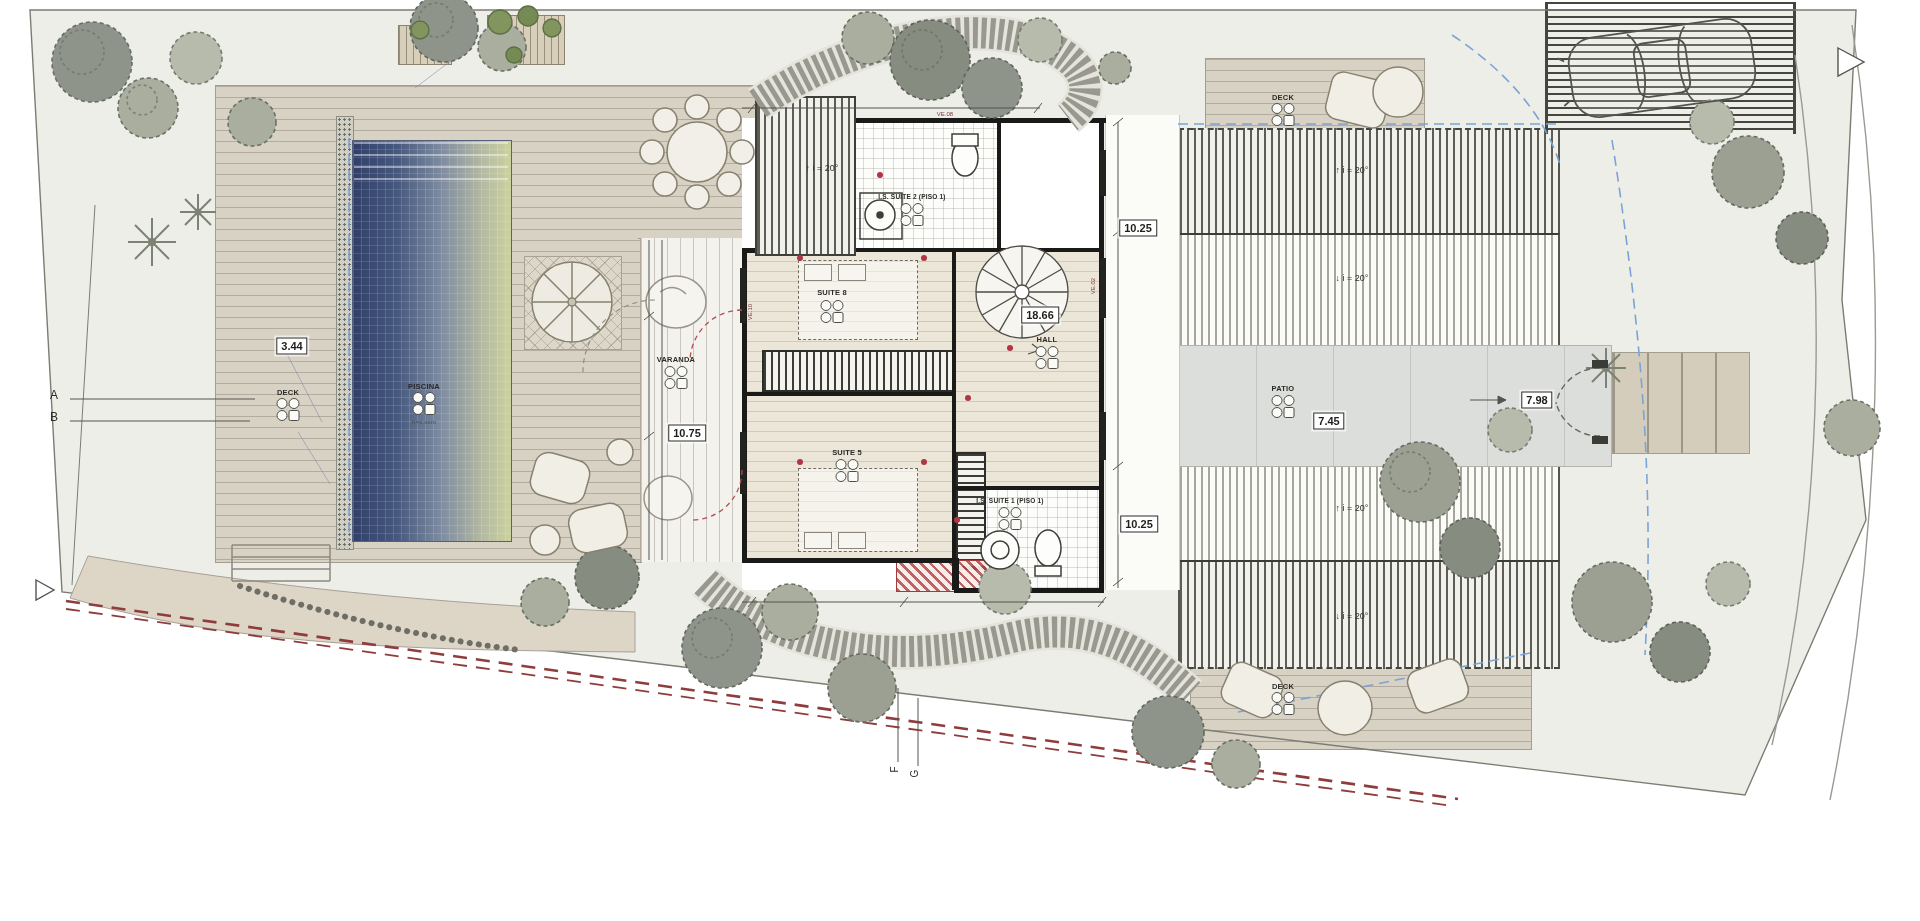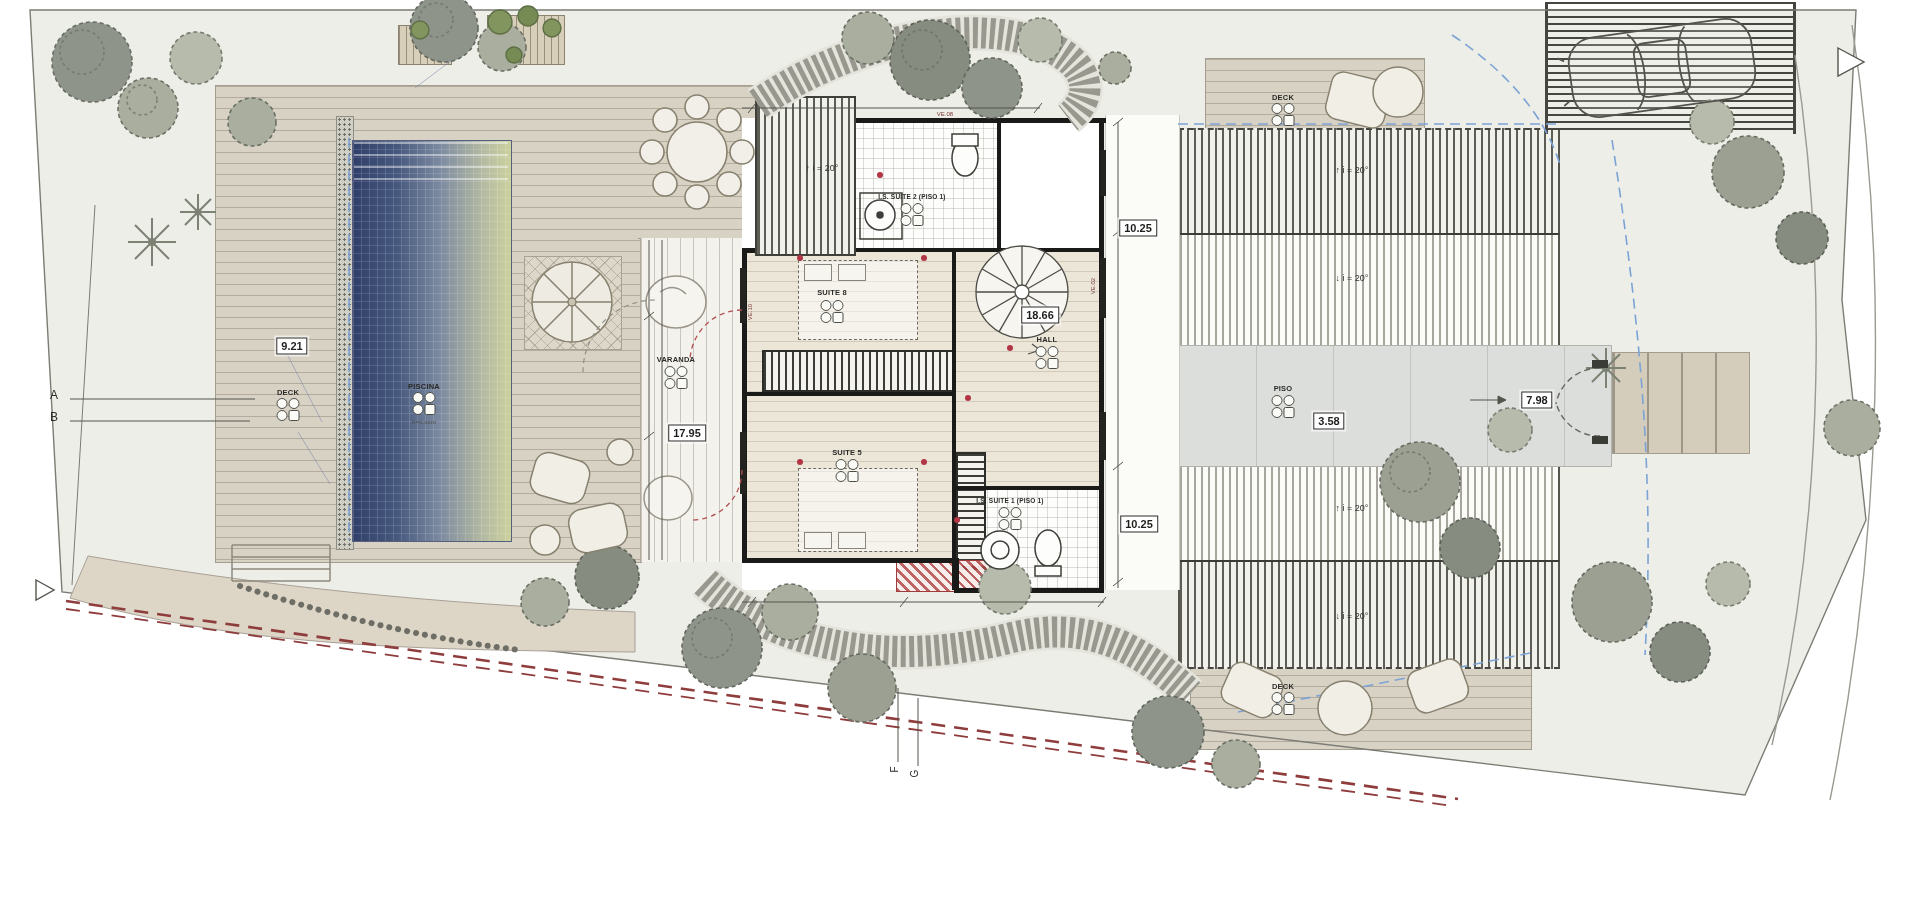--- a/index.html
+++ b/index.html
@@ -440,21 +440,21 @@
     </div>
 
   <div class="abs lbl" style="left:1047px;top:339px;">HALL</div>
   <div class="abs tags" style="left:1047px;top:346px;">
       <i></i>
       <i></i>
       <i></i>
       <i class="sq"></i>
     </div>
 
-  <div class="abs lbl" style="left:1283px;top:388px;">PISO</div>
+  <div class="abs lbl" style="left:1283px;top:388px;">PATIO</div>
   <div class="abs tags" style="left:1283px;top:395px;">
       <i></i>
       <i></i>
       <i></i>
       <i class="sq"></i>
     </div>
 
   <div class="abs lbl" style="left:1283px;top:97px;">DECK</div>
   <div class="abs tags" style="left:1283px;top:103px;">
       <i></i>
@@ -464,26 +464,26 @@
     </div>
 
   <div class="abs lbl" style="left:1283px;top:686px;">DECK</div>
   <div class="abs tags" style="left:1283px;top:692px;">
       <i></i>
       <i></i>
       <i></i>
       <i class="sq"></i>
     </div>
 
-  <div class="abs dim" style="left:292px;top:346px;">9.21</div>
-  <div class="abs dim" style="left:687px;top:433px;">17.95</div>
+  <div class="abs dim" style="left:292px;top:346px;">3.44</div>
+  <div class="abs dim" style="left:687px;top:433px;">10.75</div>
   <div class="abs dim" style="left:1040px;top:315px;">18.66</div>
   <div class="abs dim" style="left:1138px;top:228px;">10.25</div>
   <div class="abs dim" style="left:1139px;top:524px;">10.25</div>
-  <div class="abs dim" style="left:1329px;top:421px;">3.58</div>
+  <div class="abs dim" style="left:1329px;top:421px;">7.45</div>
   <div class="abs dim" style="left:1537px;top:400px;">7.98</div>
 
   <div class="abs slope" style="left:822px;top:168px;"><span>↑</span> <span>i = 20°</span></div>
   <div class="abs slope" style="left:1352px;top:170px;"><span>↑</span> <span>i = 20°</span></div>
   <div class="abs slope" style="left:1352px;top:278px;"><span>↓</span> <span>i = 20°</span></div>
   <div class="abs slope" style="left:1352px;top:508px;"><span>↑</span> <span>i = 20°</span></div>
   <div class="abs slope" style="left:1352px;top:616px;"><span>↓</span> <span>i = 20°</span></div>
 
   <div class="abs marker" style="left:50px;top:388px;">A</div>
   <div class="abs marker" style="left:50px;top:410px;">B</div>

